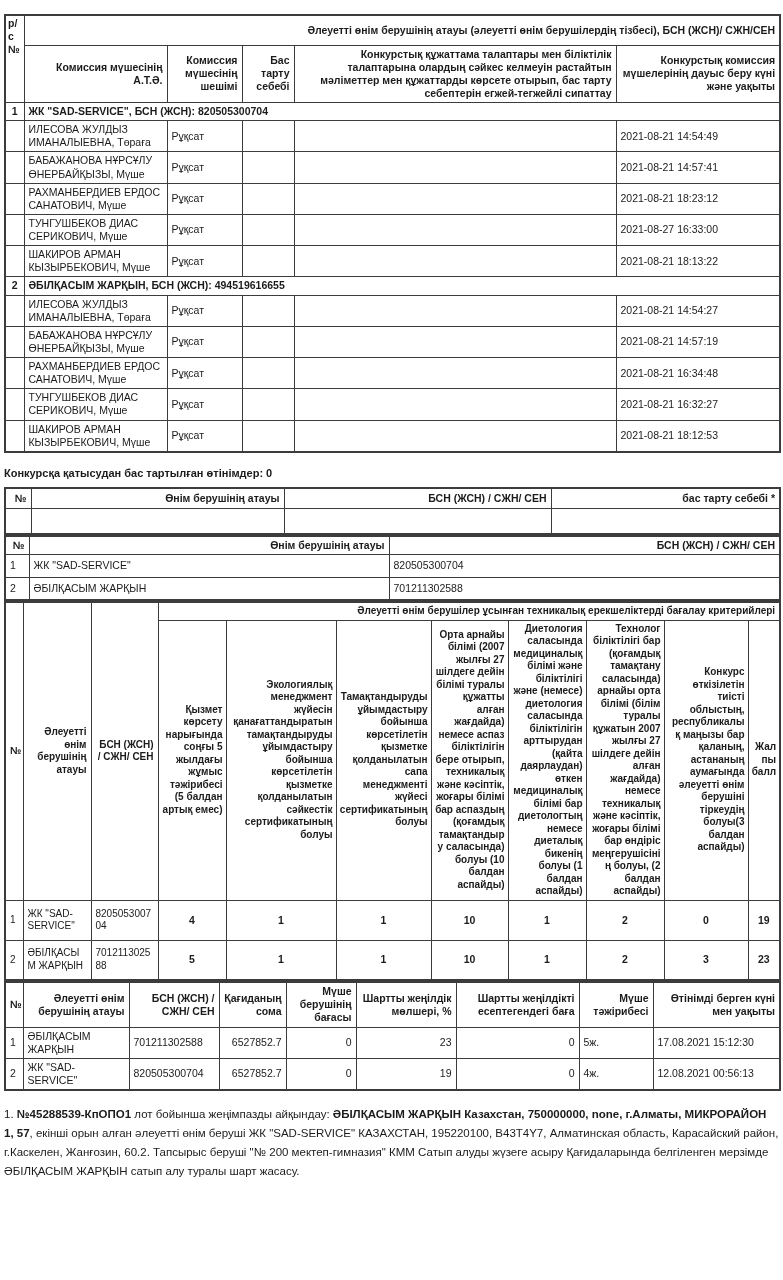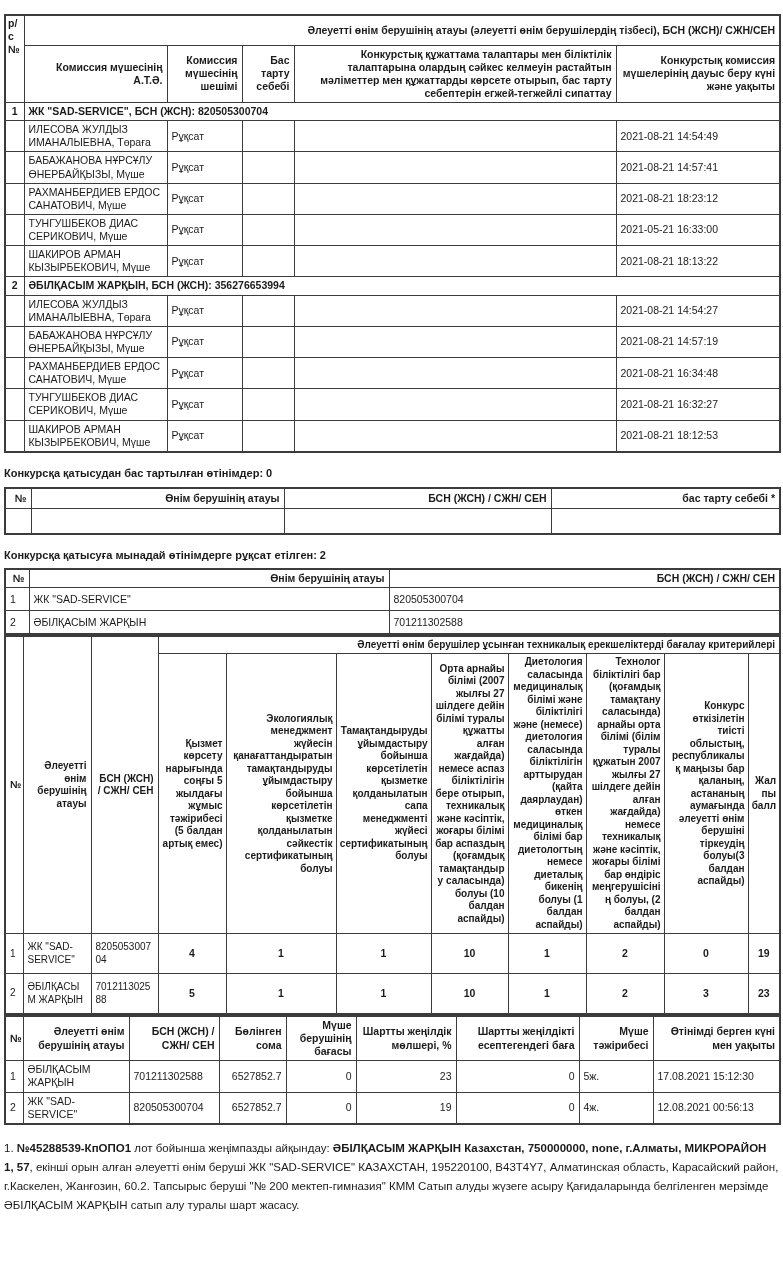--- a/index.html
+++ b/index.html
@@ -103,33 +103,33 @@
           <td></td>
           <td></td>
           <td>2021-08-21 18:23:12</td>
         </tr>
         <tr class="member-row">
           <td></td>
           <td>ТУНГУШБЕКОВ ДИАС СЕРИКОВИЧ, Мүше</td>
           <td>Рұқсат</td>
           <td></td>
           <td></td>
-          <td>2021-05-21 16:33:00</td>
+          <td>2021-08-27 16:33:00</td>
         </tr>
         <tr class="member-row">
           <td></td>
           <td>ШАКИРОВ АРМАН КЫЗЫРБЕКОВИЧ, Мүше</td>
           <td>Рұқсат</td>
           <td></td>
           <td></td>
           <td>2021-08-21 18:13:22</td>
         </tr>
         <tr class="group-row">
           <td class="gnum">2</td>
-          <td colspan="5">ӘБІЛҚАСЫМ ЖАРҚЫН, БСН (ЖСН): 356276653994</td>
+          <td colspan="5">ӘБІЛҚАСЫМ ЖАРҚЫН, БСН (ЖСН): 494519616655</td>
         </tr>
         <tr class="member-row">
           <td></td>
           <td>ИЛЕСОВА ЖУЛДЫЗ ИМАНАЛЫЕВНА, Төраға</td>
           <td>Рұқсат</td>
           <td></td>
           <td></td>
           <td>2021-08-21 14:54:27</td>
         </tr>
         <tr class="member-row">
@@ -186,21 +186,20 @@
     <tbody id="t2-body">
         <tr>
           <td></td>
           <td></td>
           <td></td>
           <td></td>
         </tr>
       </tbody>
   </table>
 
-  <p class="sec">Конкурсқа қатысуға мынадай өтінімдерге рұқсат етілген: 2</p>
   <table class="t3">
     <colgroup>
       <col style="width:24px">
         <col style="width:360px">
         <col style="width:391px">
     </colgroup>
     <thead>
         <tr id="t3-cols">
           <th>№</th>
           <th>Өнім берушінің атауы</th>
@@ -293,21 +292,21 @@
         <col style="width:100px">
         <col style="width:123px">
         <col style="width:74px">
       <col style="width:127px">
     </colgroup>
     <thead>
         <tr id="t4-cols">
           <th>№</th>
           <th>Әлеуетті өнім берушінің атауы</th>
           <th>БСН (ЖСН) / СЖН/ СЕН</th>
-          <th>Бөлінген сома</th>
+          <th>Қағиданың сома</th>
           <th>Мүше берушінің бағасы</th>
           <th>Шартты жеңілдік мөлшері, %</th>
           <th>Шартты жеңілдікті есептегендегі баға</th>
           <th>Мүше тәжірибесі</th>
           <th>Өтінімді берген күні мен уақыты</th>
         </tr>
       </thead>
     <tbody id="t4-body">
         <tr>
           <td>1</td>

